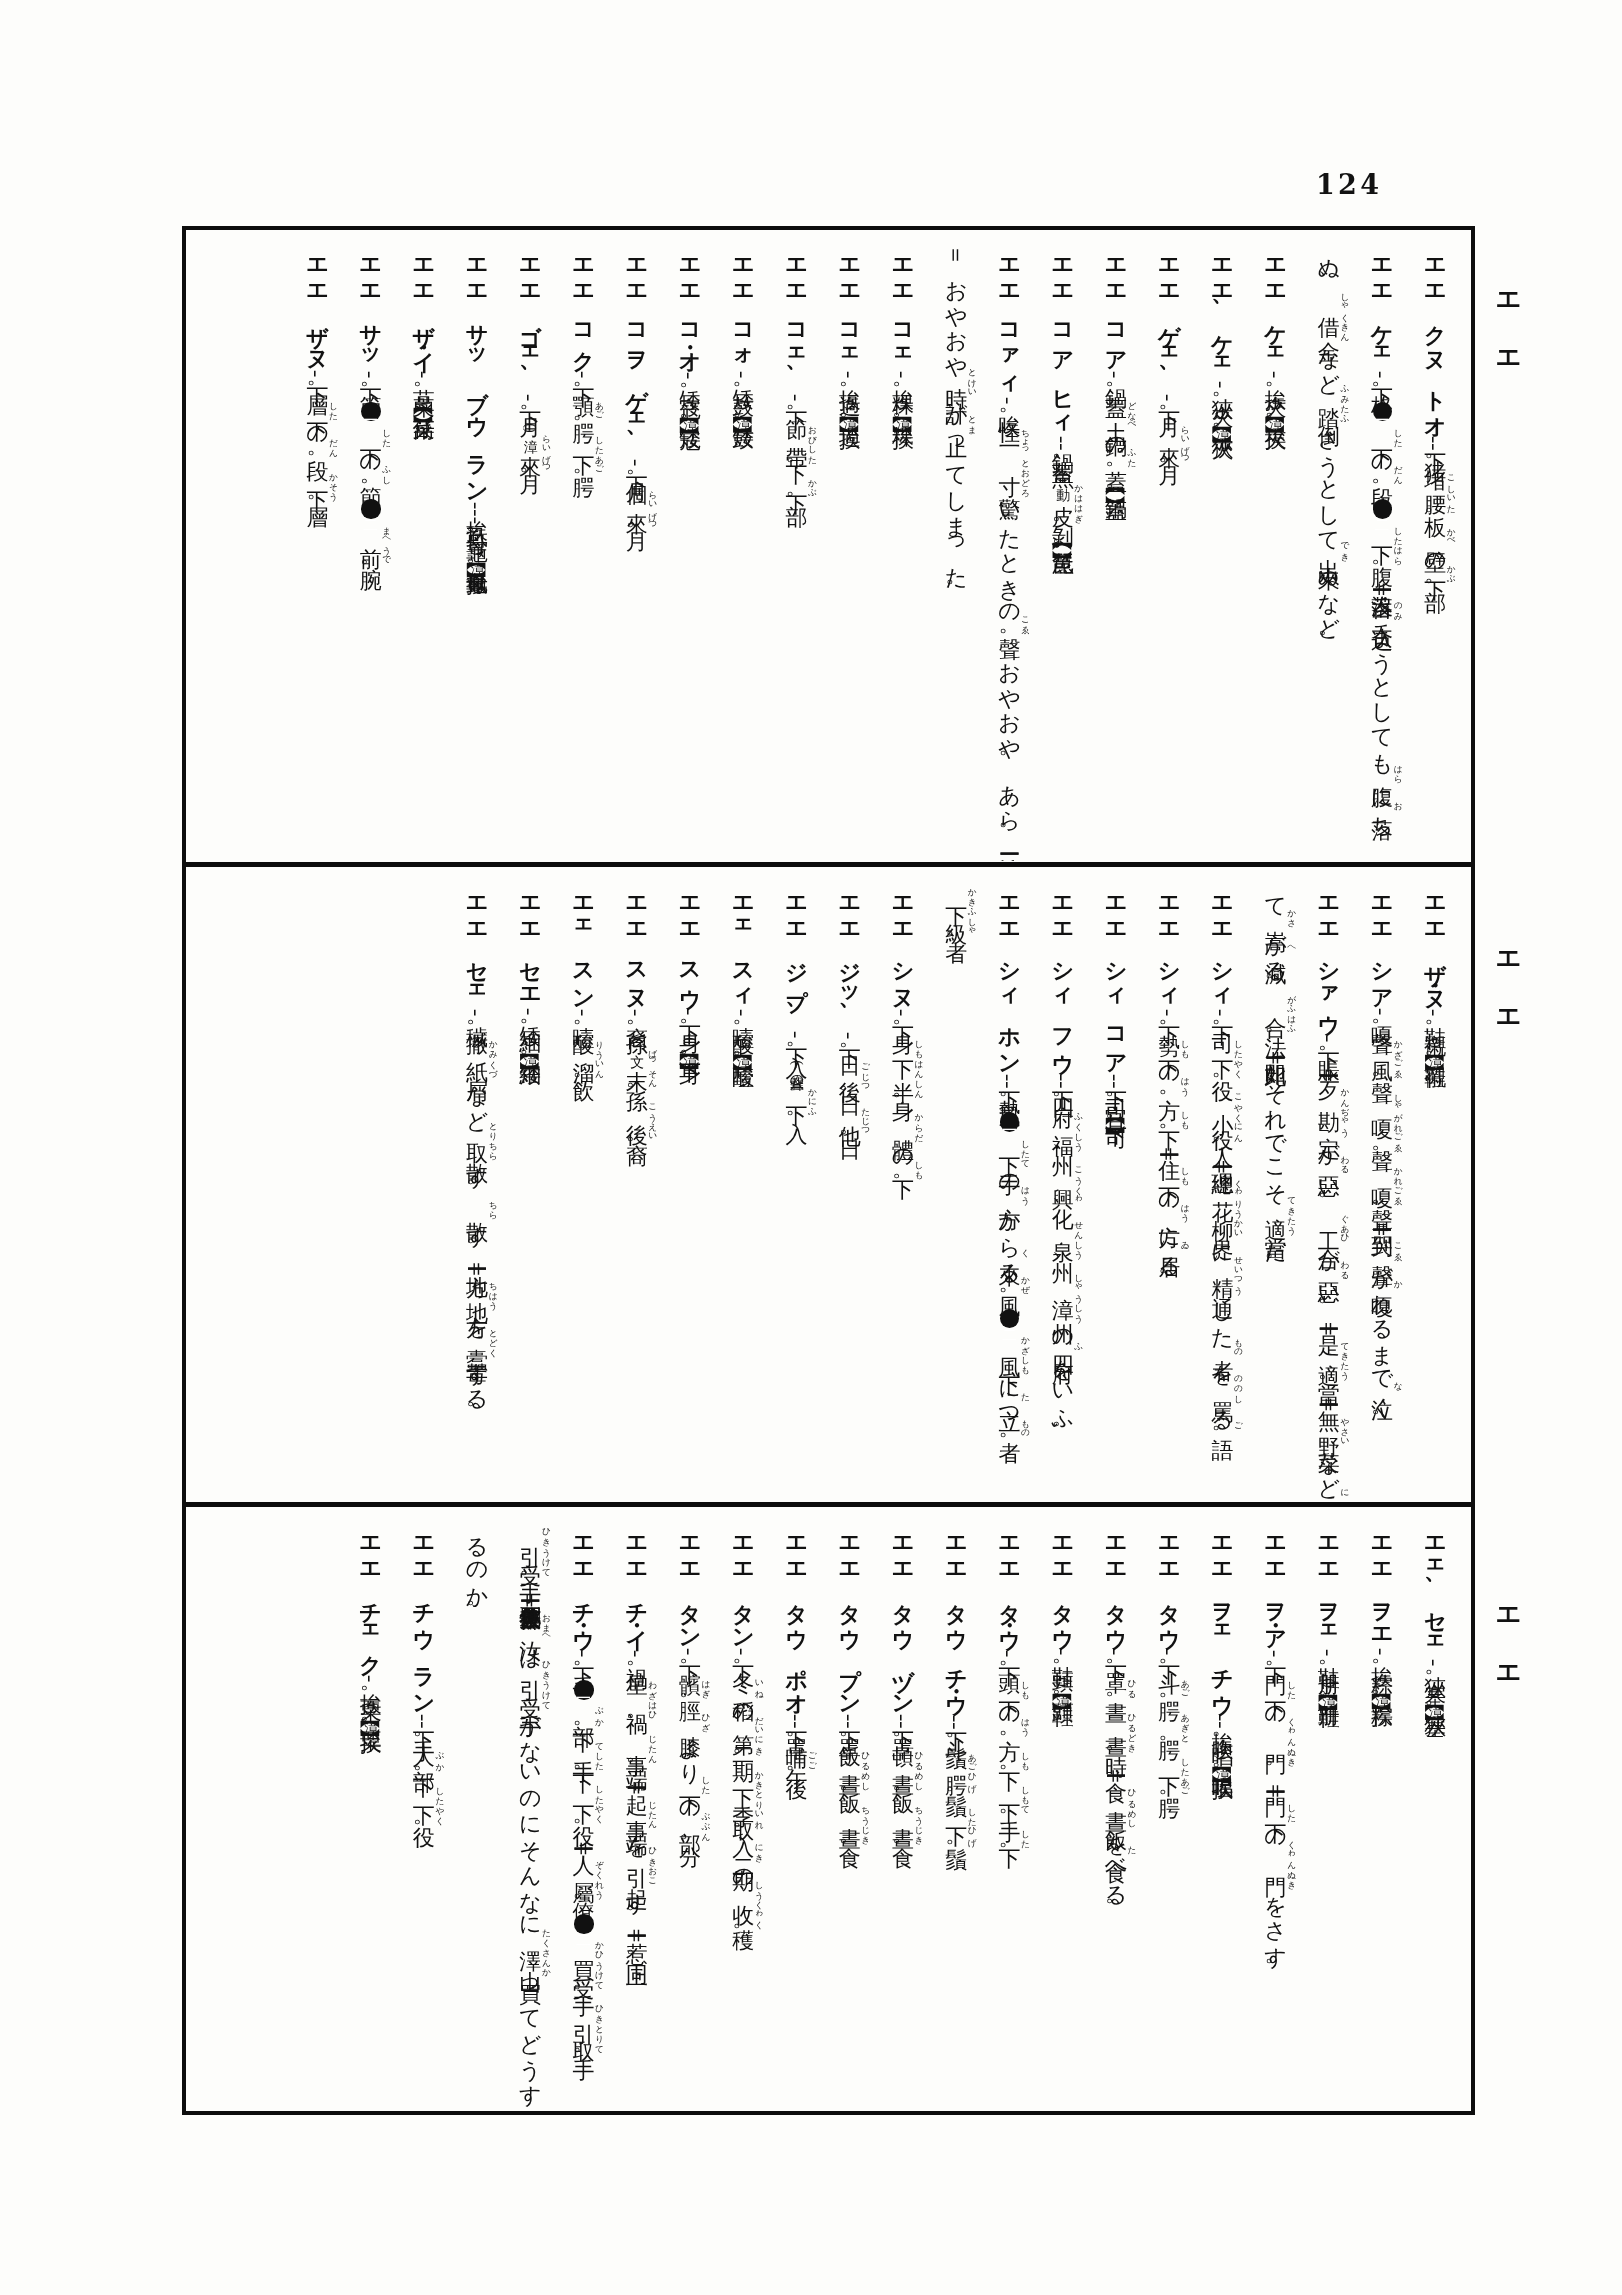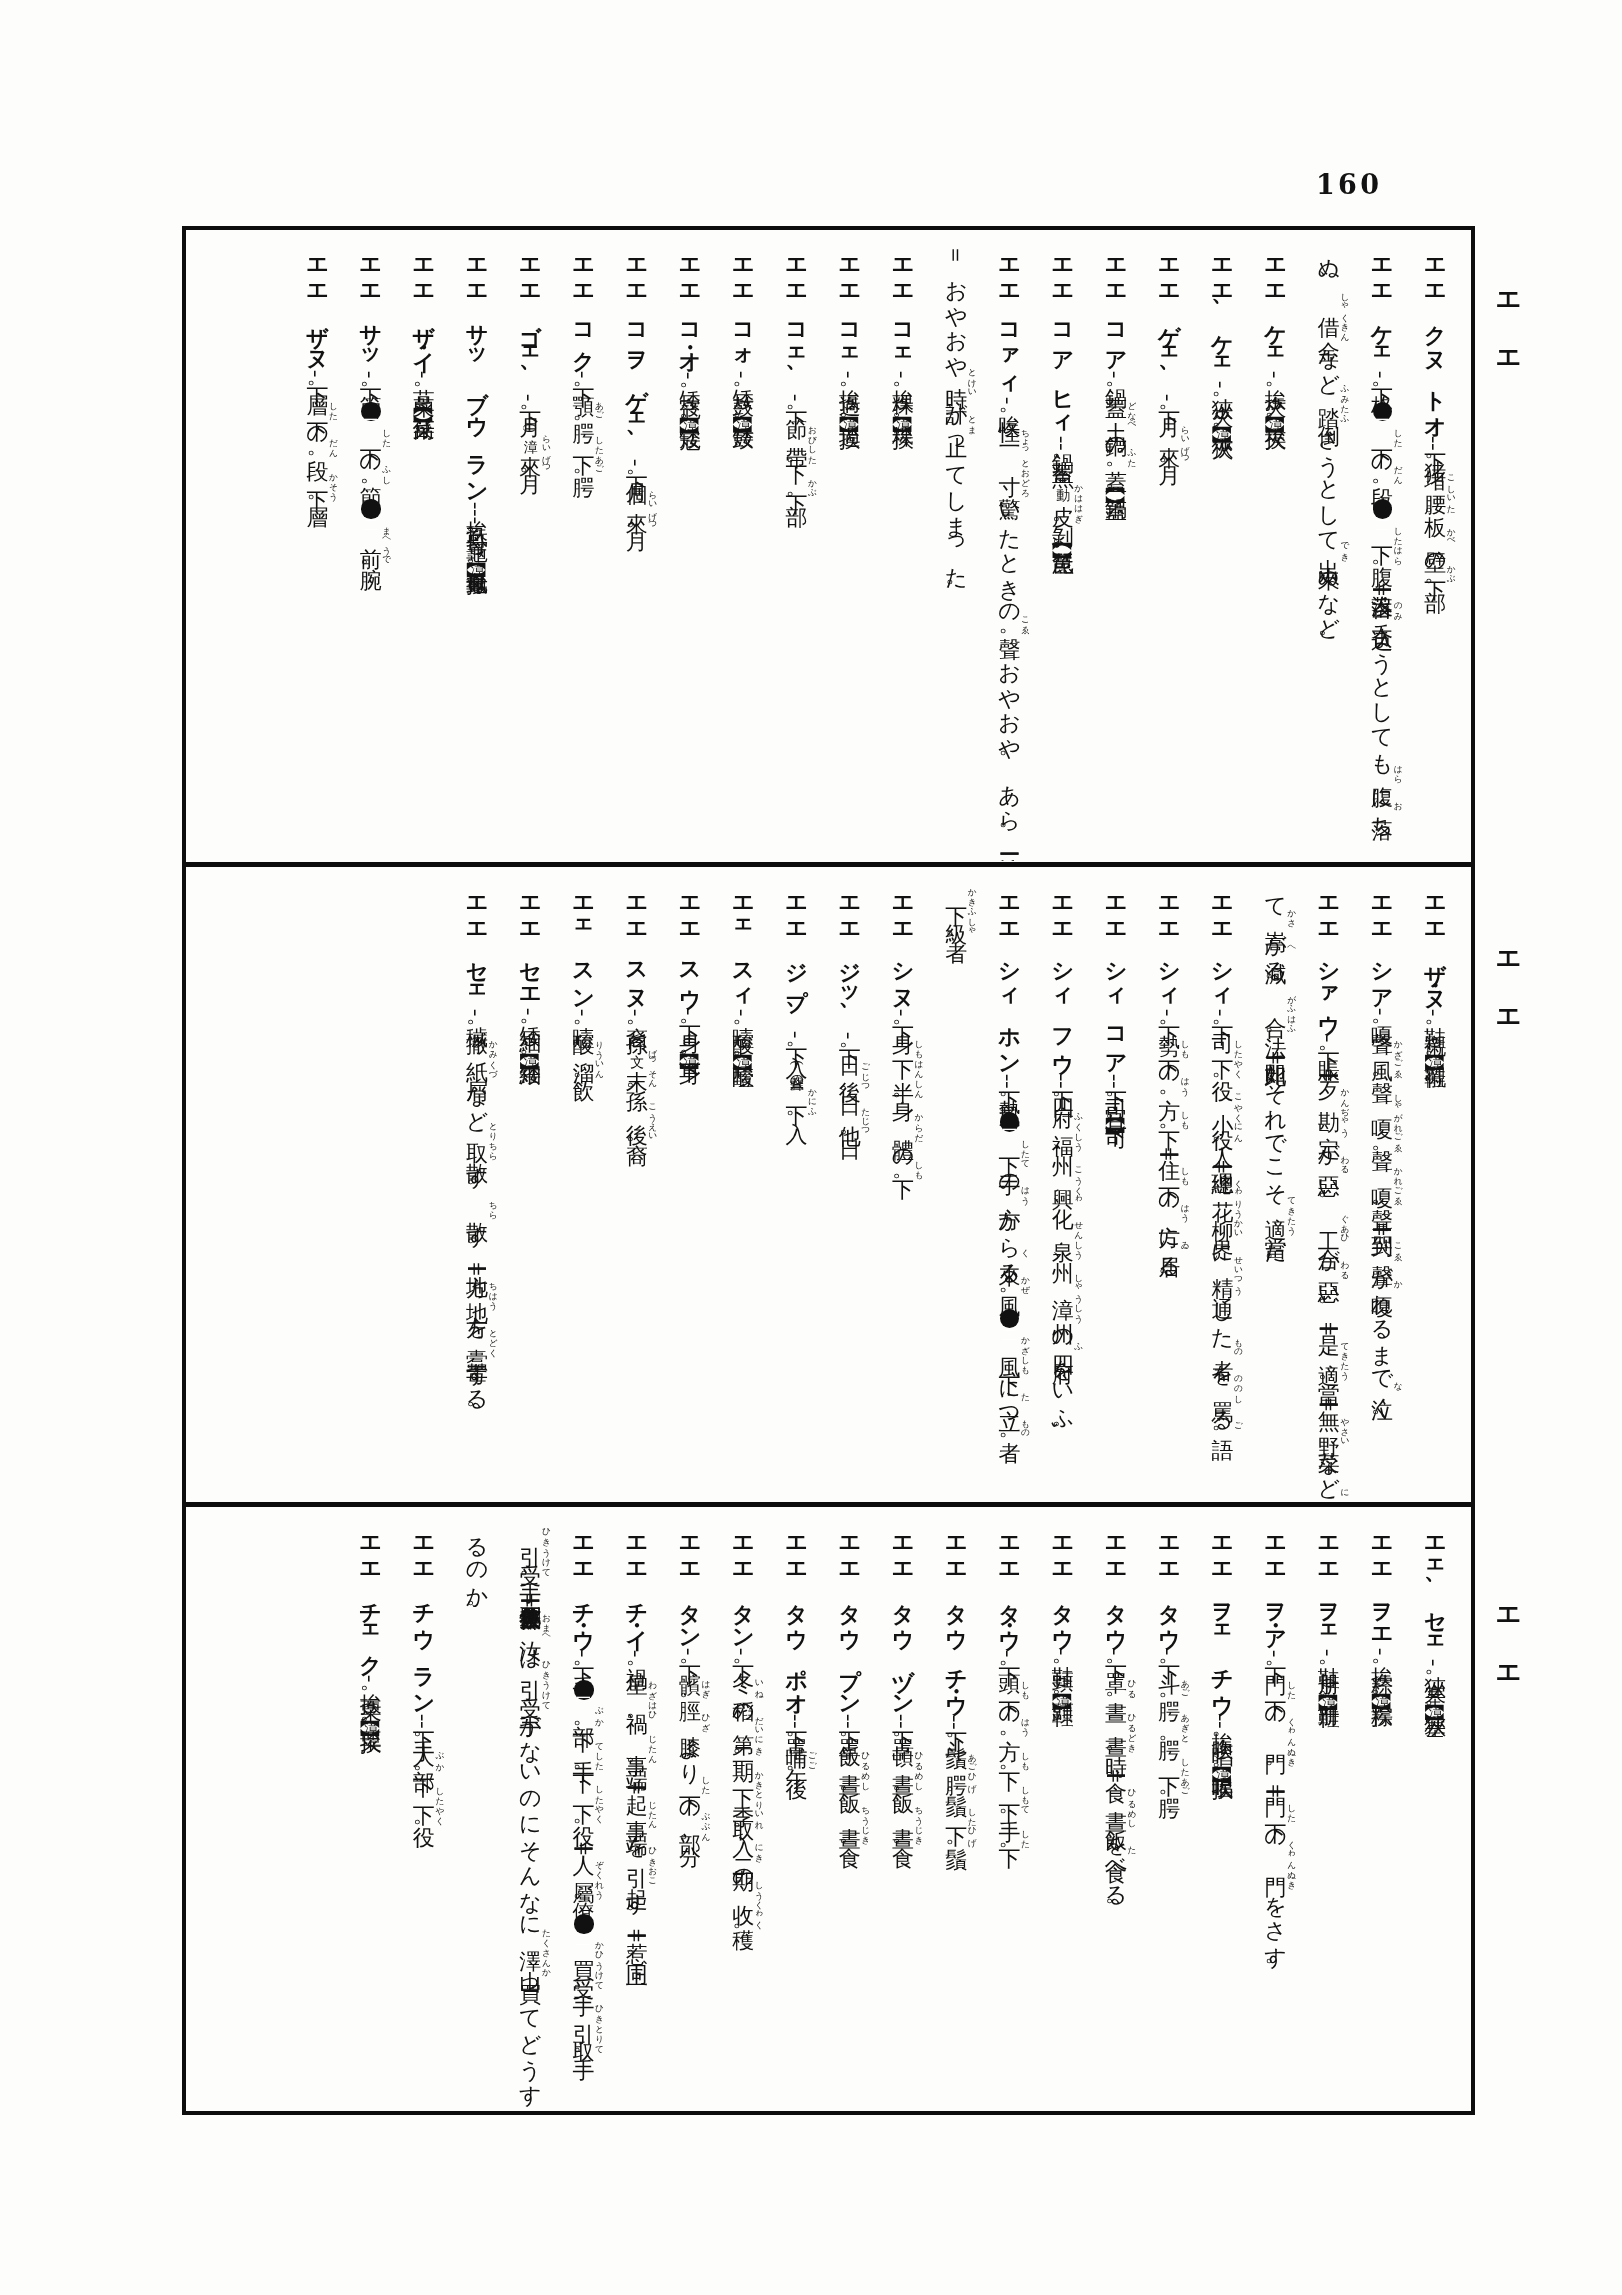--- a/index.html
+++ b/index.html
@@ -41,21 +41,21 @@
   }
   .guide{
     position:absolute;left:1492px;
     writing-mode:vertical-rl;text-orientation:upright;
     font-size:25px;font-weight:bold;letter-spacing:29px;
   }
 </style>
 </head>
 <body>
 
-<div class="page-number">160</div>
+<div class="page-number">124</div>
 
 <div class="guide" style="top:278px">エエ</div>
 <div class="guide" style="top:937px">エエ</div>
 <div class="guide" style="top:1593px">エエ</div>
 
 <div class="page-box">
   <div class="band" style="top:0;height:631px">
       <div class="entry"><span class="kana">エエ クヌ トオ</span><span class="def">下-猪-堵。<ruby>腰板<rt>こしいた</rt></ruby>。<ruby>壁<rt>かべ</rt></ruby>の<ruby>下部<rt>かぶ</rt></ruby>。</span></div>
       <div class="entry"><span class="kana">エエ ケェ</span><span class="def">下-格。<span class="cn">一</span><ruby>下<rt>した</rt></ruby>の<ruby>段<rt>だん</rt></ruby>。<span class="cn">二</span><ruby>下腹<rt>したはら</rt></ruby>。呑沒落ーー＝<ruby>呑<rt>のみ</rt></ruby>込まうとしても<ruby>腹<rt>はら</rt></ruby>に<ruby>落<rt>お</rt></ruby>ちぬ、<ruby>借金<rt>しゃくきん</rt></ruby>など<ruby>踏倒<rt>ふみたふ</rt></ruby>さうとして<ruby>出來<rt>でき</rt></ruby>ぬなど。</span></div>
       <div class="entry"><span class="kana">エエ ケェ</span><span class="def">挨-夾。<span class="sm">(漳)</span>【挨夾】。</span></div>

